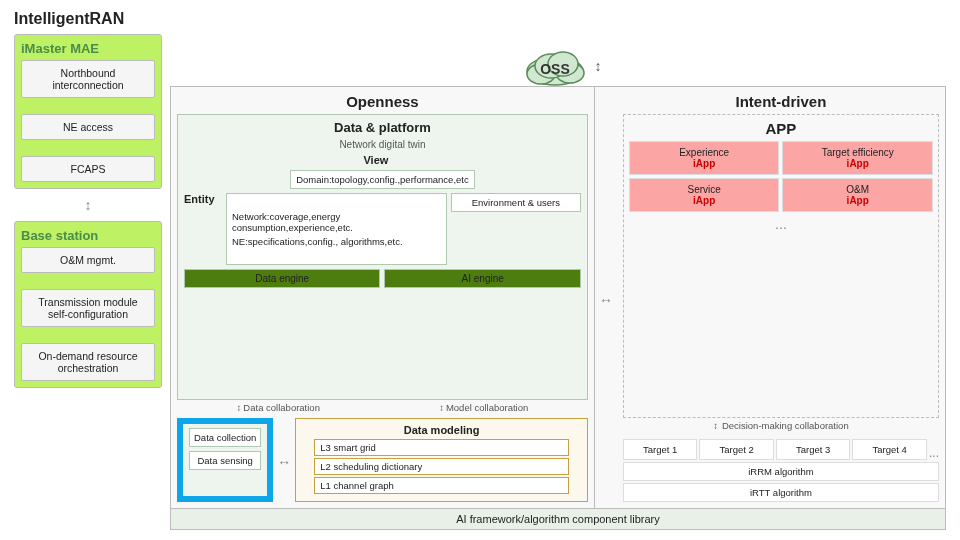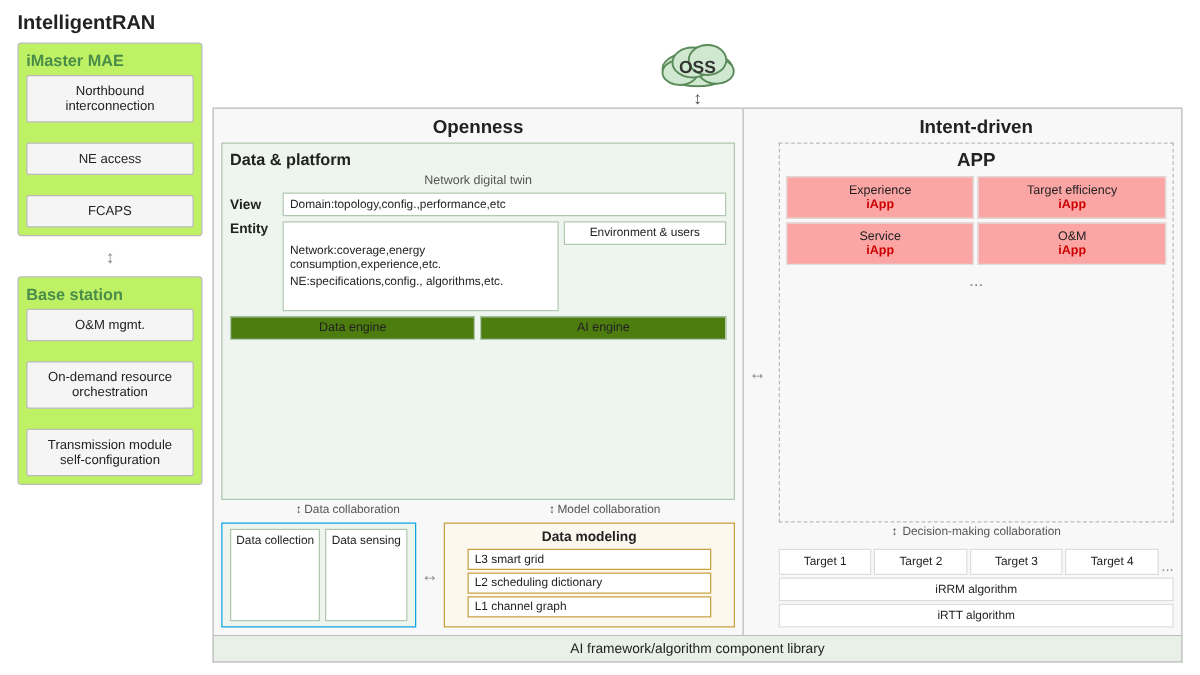--- a/index.html
+++ b/index.html
@@ -90,21 +90,21 @@
     .oss-cloud-row {
       display: flex;
       justify-content: center;
       align-items: flex-end;
       height: 52px;
       position: relative;
     }
 
     .oss-cloud {
       display: flex;
-      flex-direction: column;
+      flex-direction: row;
       align-items: center;
       position: relative;
     }
 
     
     .columns-row {
       display: flex;
       flex: 1;
       border: 1.5px solid #bbb;
       background: #f8f8f8;
@@ -133,34 +133,35 @@
       padding: 5px 6px;
       flex: 1;
       display: flex;
       flex-direction: column;
       gap: 4px;
     }
 
     .dp-title {
       font-size: 13px;
       font-weight: bold;
-      text-align: left;
+      text-align: center;
     }
 
     .dp-subtitle {
       text-align: center;
       font-size: 10px;
       color: #555;
     }
 
     .dp-view-row {
       display: flex;
       align-items: center;
       gap: 4px;
       font-size: 10px;
+      flex-direction: column;
     }
 
     .dp-label {
       font-weight: bold;
       font-size: 11px;
       min-width: 38px;
     }
 
     .dp-content-box {
       border: 1px solid #b0c8b0;
@@ -225,25 +226,25 @@
     }
 
     
     .bottom-section {
       display: flex;
       gap: 4px;
       margin-top: 3px;
     }
 
     .data-collection-box {
-      border: 1px solid #0ea5e9;
+      border: 6px solid #0ea5e9;
       background: #eef5ee;
       padding: 4px 6px;
       display: flex;
-      flex-direction: row;
+      flex-direction: column;
       gap: 4px;
       min-width: 75px;
     }
 
     .dc-item {
       border: 1px solid #b0c8b0;
       background: #fff;
       text-align: center;
       padding: 3px 4px;
       font-size: 9.5px;
@@ -409,22 +410,22 @@
       </div>
 
       <div class="arrow-down-container">
         <span>↕</span>
       </div>
 
       <div class="sidebar-section">
         <div class="sidebar-section-title">Base station</div>
         <div class="sidebar-section-inner">
           <div class="sidebar-box">O&amp;M mgmt.</div>
+          <div class="sidebar-box">Transmission module self-configuration</div>
           <div class="sidebar-box">On-demand resource orchestration</div>
-          <div class="sidebar-box">Transmission module self-configuration</div>
         </div>
       </div>
     </div>
 
     <div class="main-area">
 
       <div class="oss-cloud-row">
         <div class="oss-cloud">
 
           <svg width="80" height="40" viewBox="0 0 80 40">

